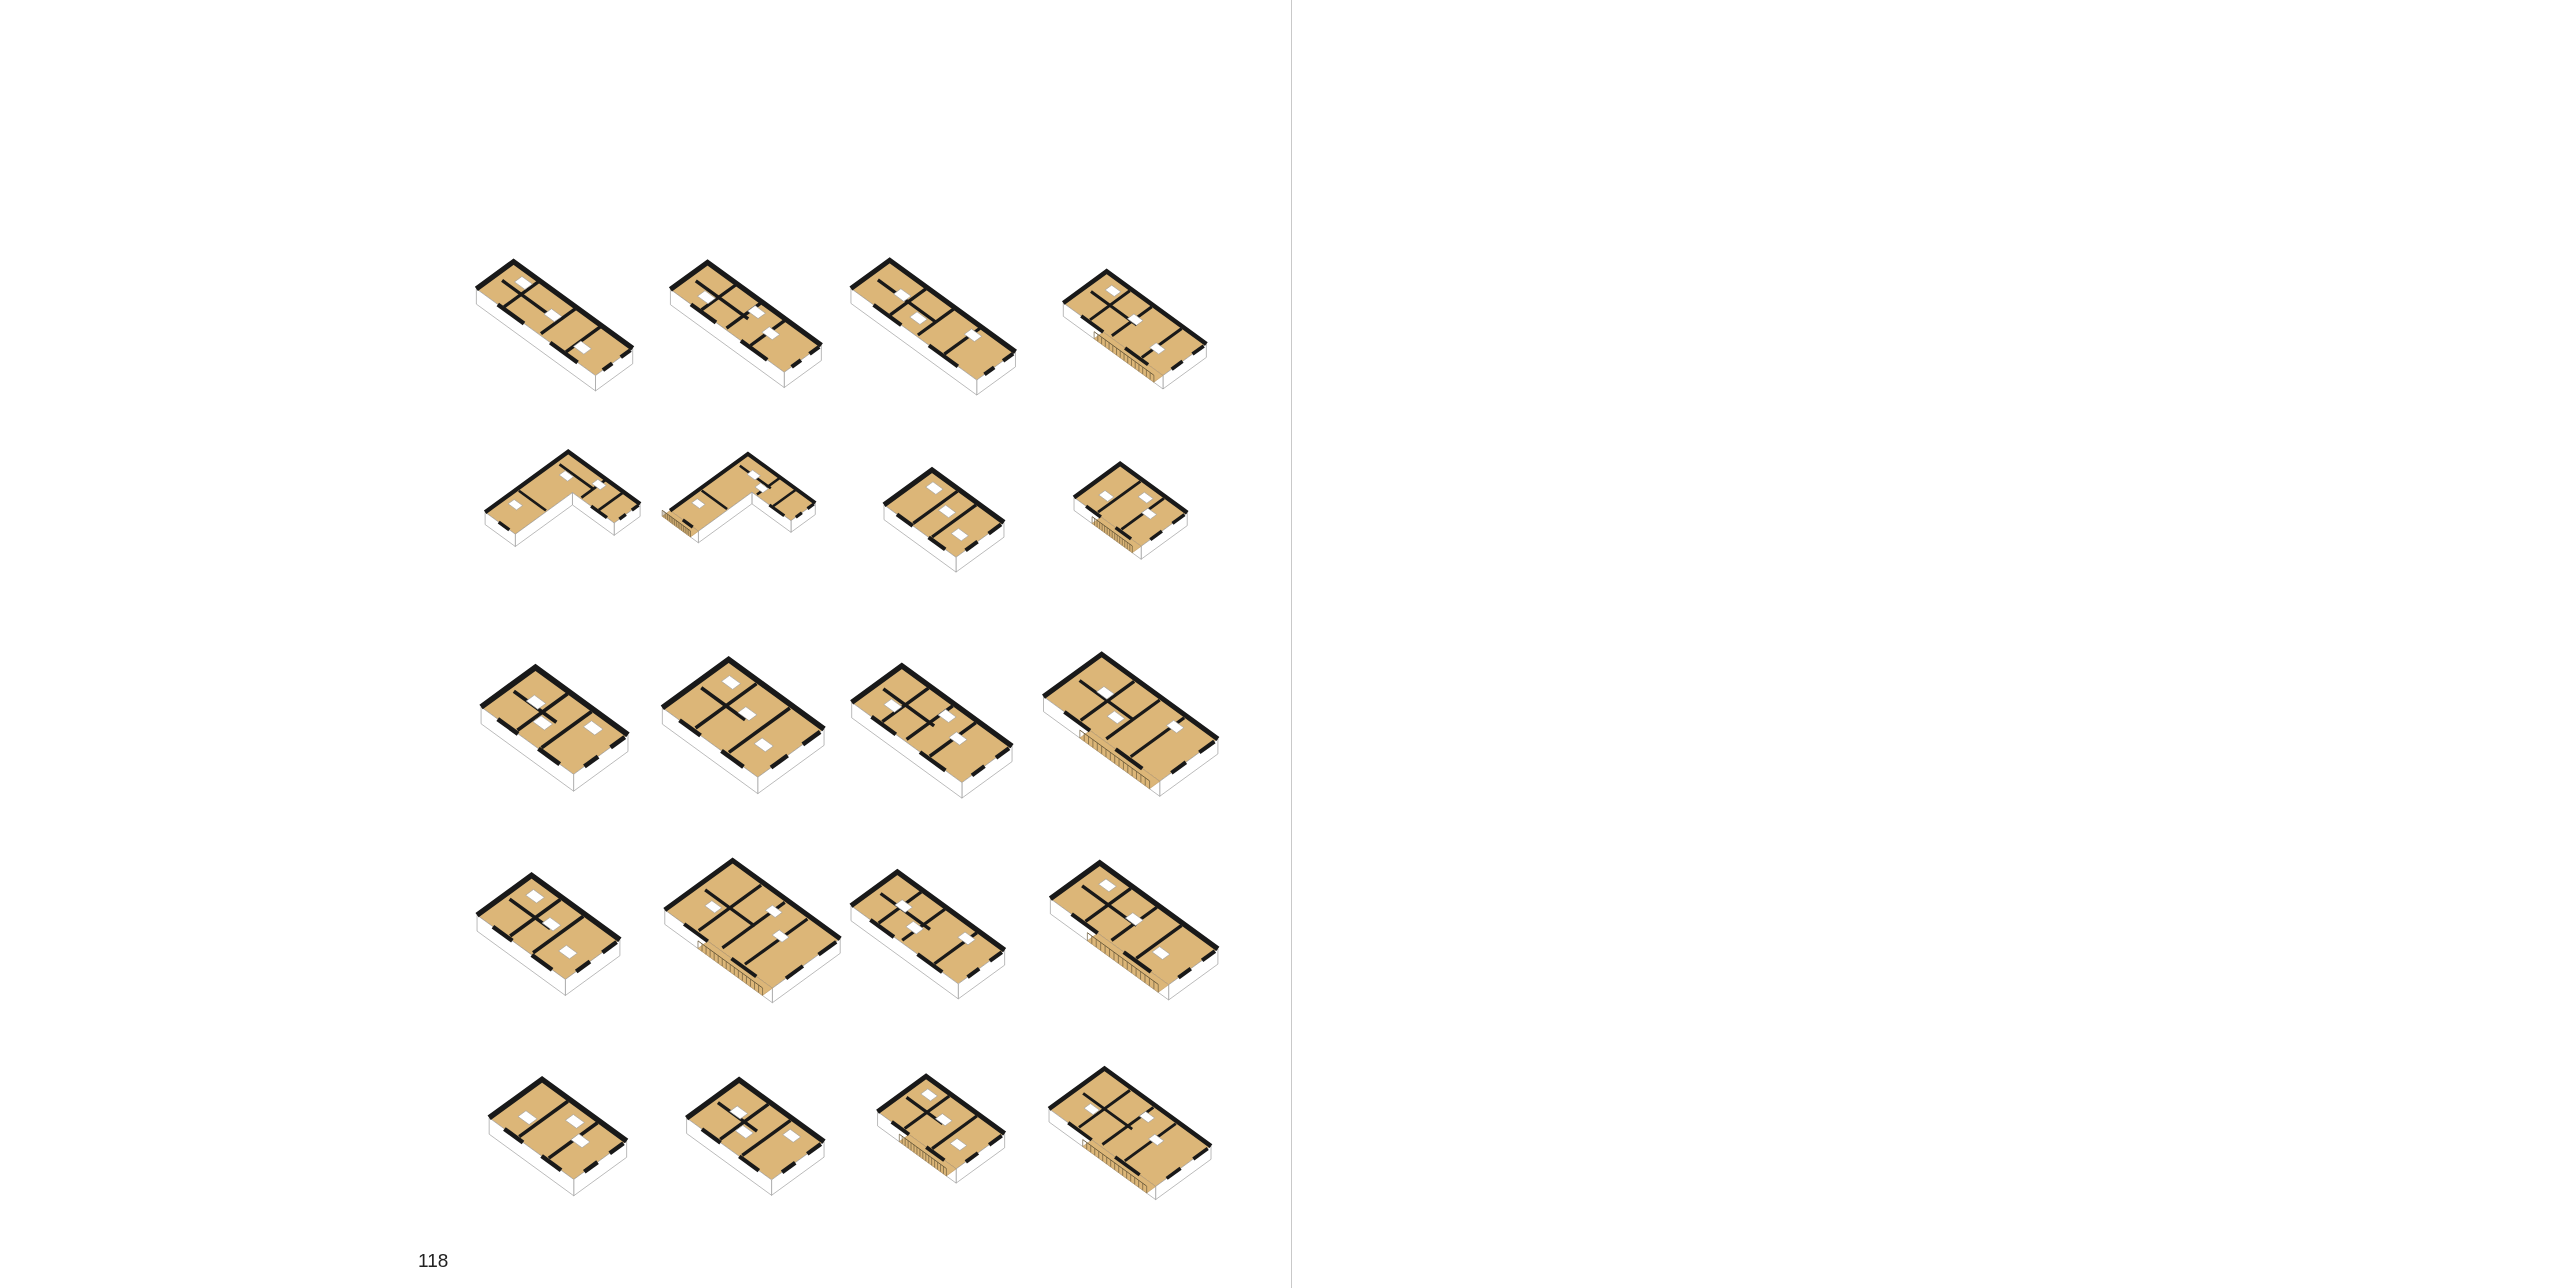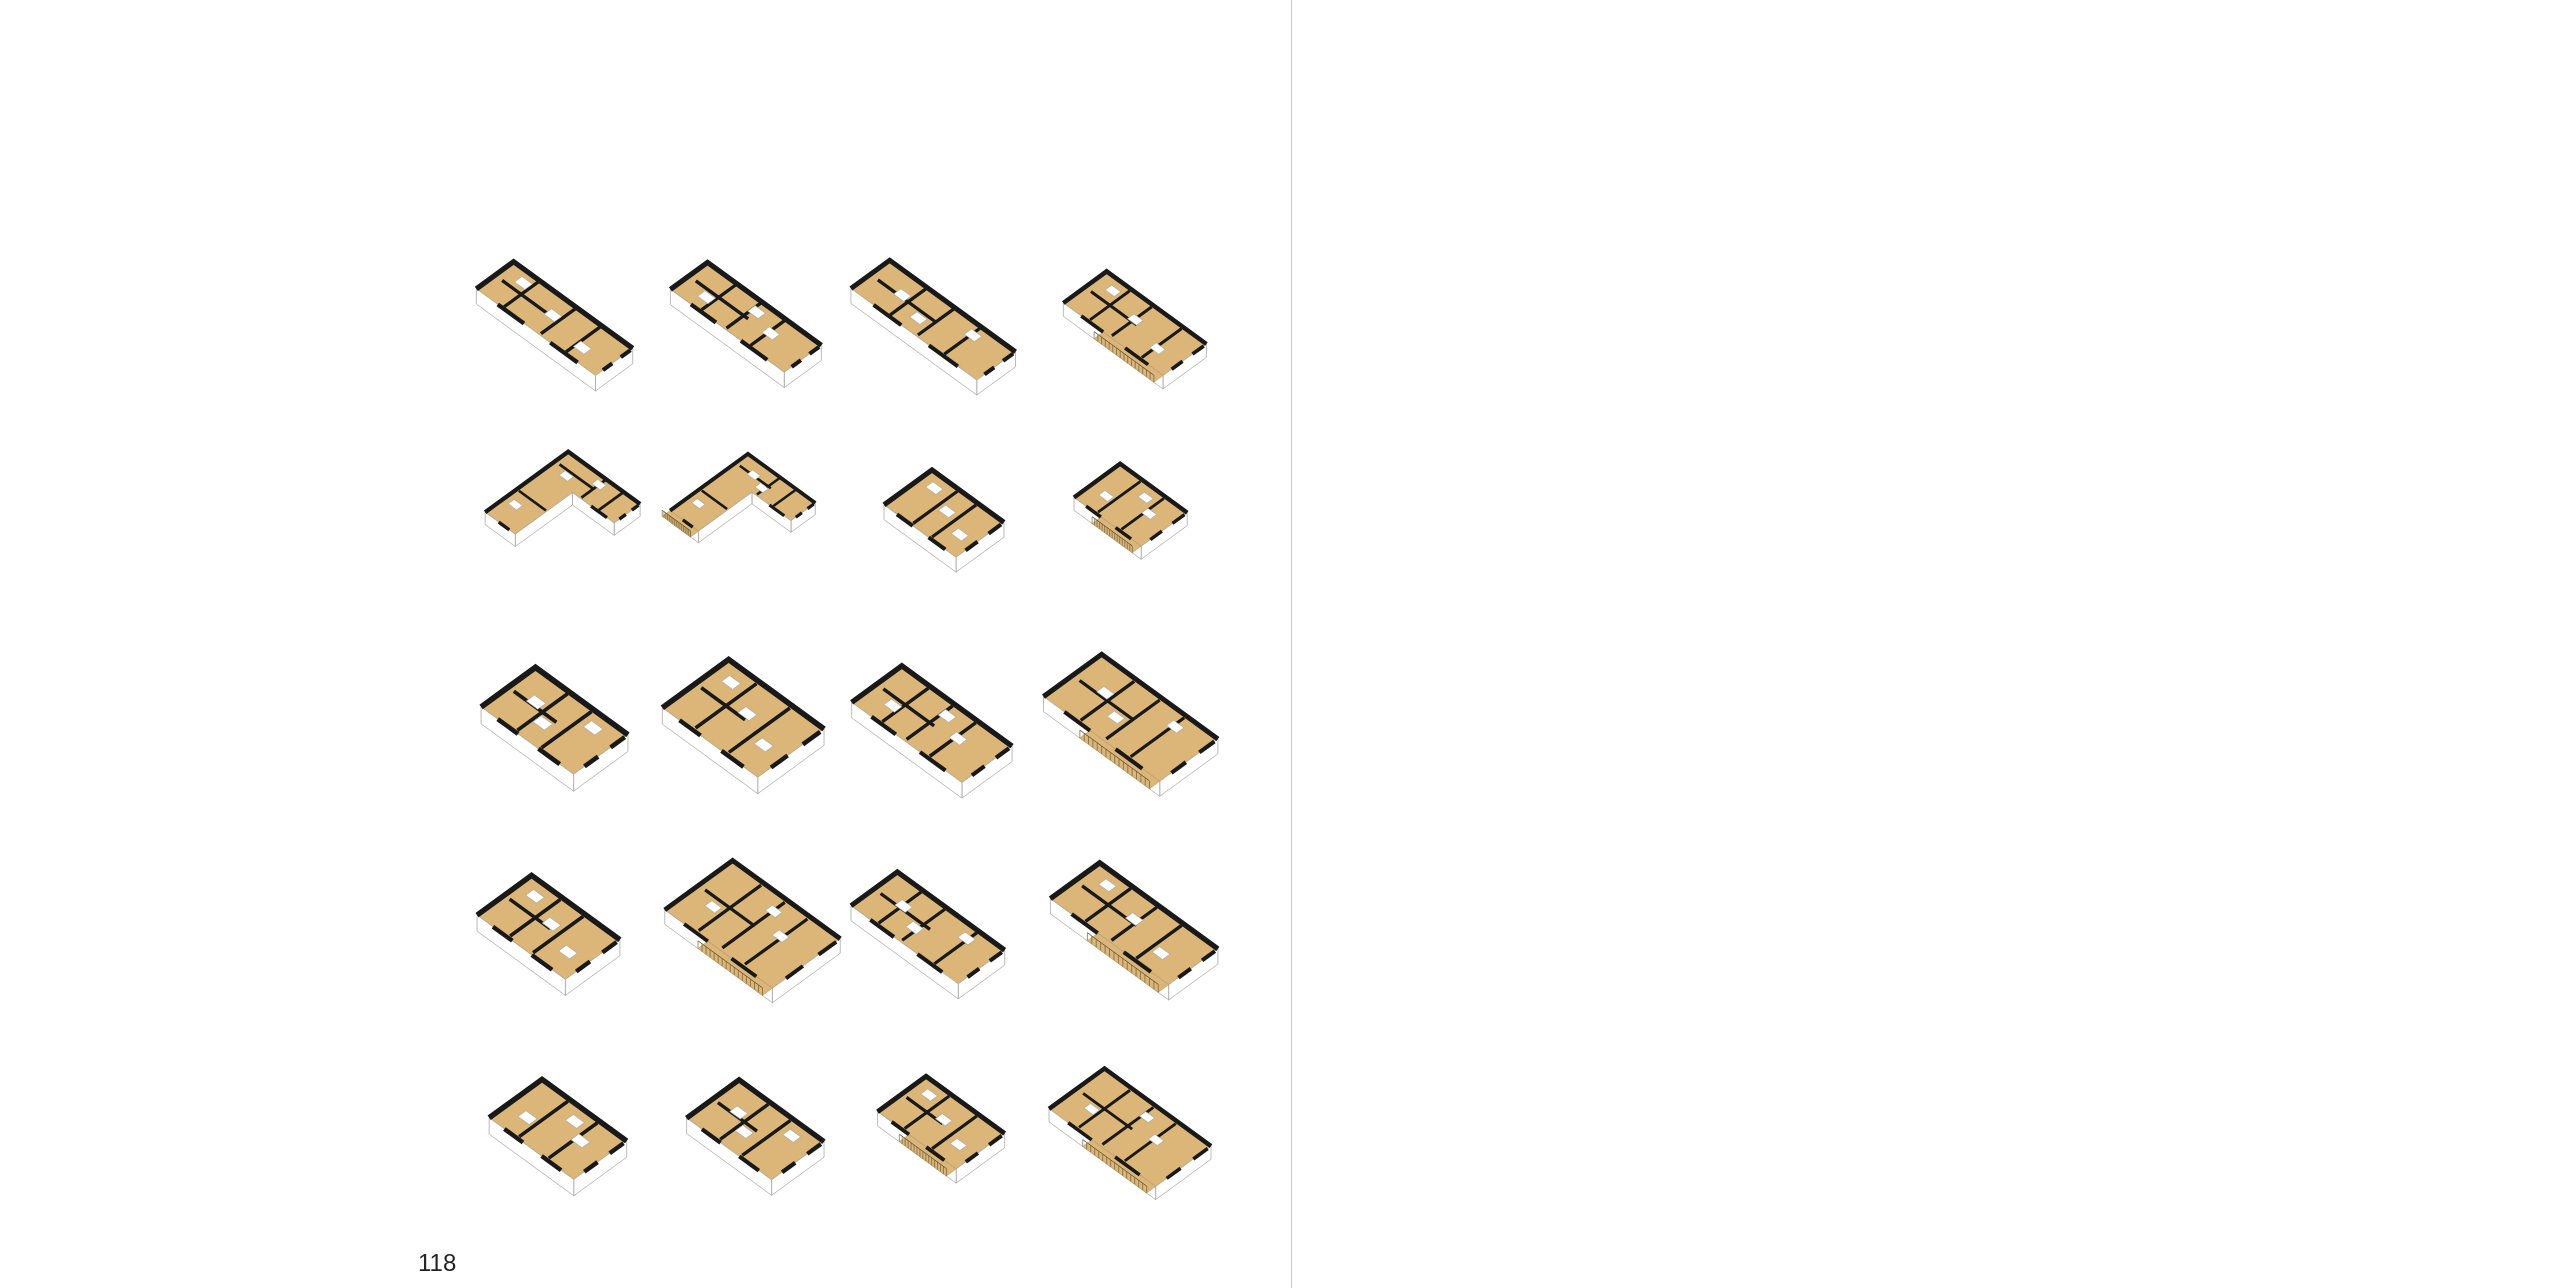--- a/index.html
+++ b/index.html
@@ -13,21 +13,21 @@
   }
   .page { position: absolute; top: 0; height: 1288px; }
   .page-left  { left: 0; width: 1291px; }
   .page-right { left: 1293px; width: 1283px; }
   .divider {
     position: absolute; top: 0; left: 1291px;
     width: 1.3px; height: 1288px;
     background: #c9c9c9;
   }
   svg.plates { position: absolute; left: 0; top: 0; }
-  .pagenum { position: absolute; font-size: 24px; line-height: 1; color: #222; }
+  .pagenum { position: absolute; font-size: 19px; line-height: 1; color: #222; }
   .pagenum-left  { left: 418px;  top: 1251px; }
 </style>
 </head>
 <body>
 
 <div class="page page-left">
   <svg class="plates" width="1291" height="1288" viewBox="0 0 1916 1911">
       <g>
         <polygon points="762.2,388.1 939.0,516.9 883.8,557.1 707.0,428.4" fill="#dcb678" stroke="#b8935a" stroke-width="0.8"></polygon>
         <polygon points="939.0,516.9 883.8,557.1 883.8,579.9 939.0,539.6" fill="#ffffff" stroke="#9a9a9a" stroke-width="1"></polygon>

